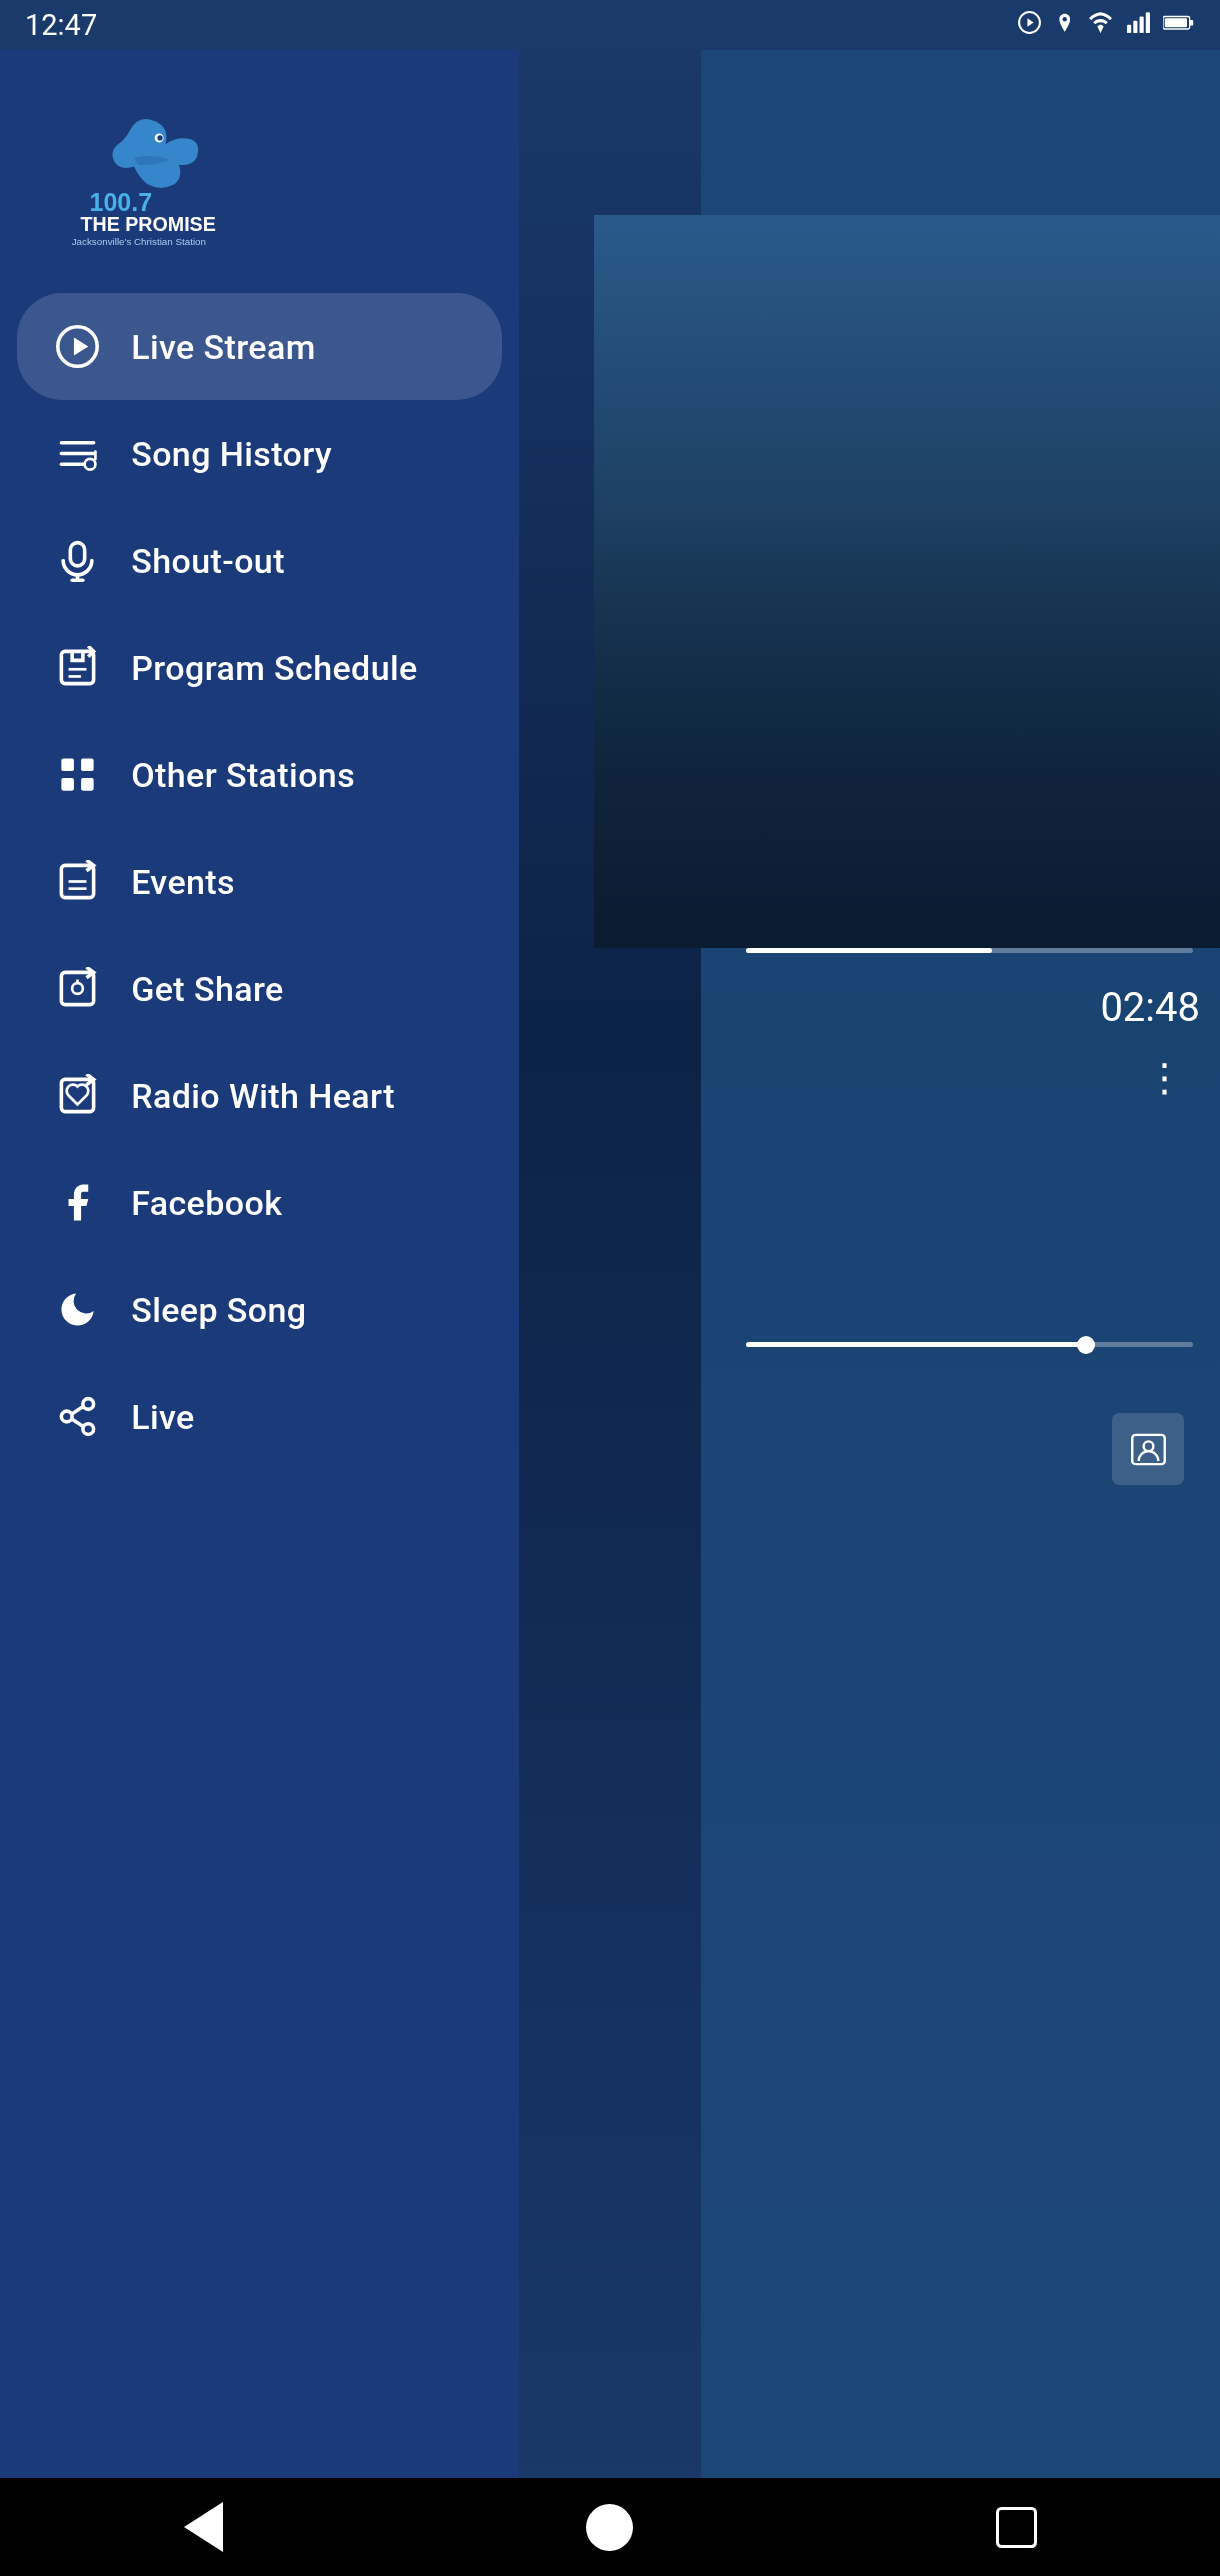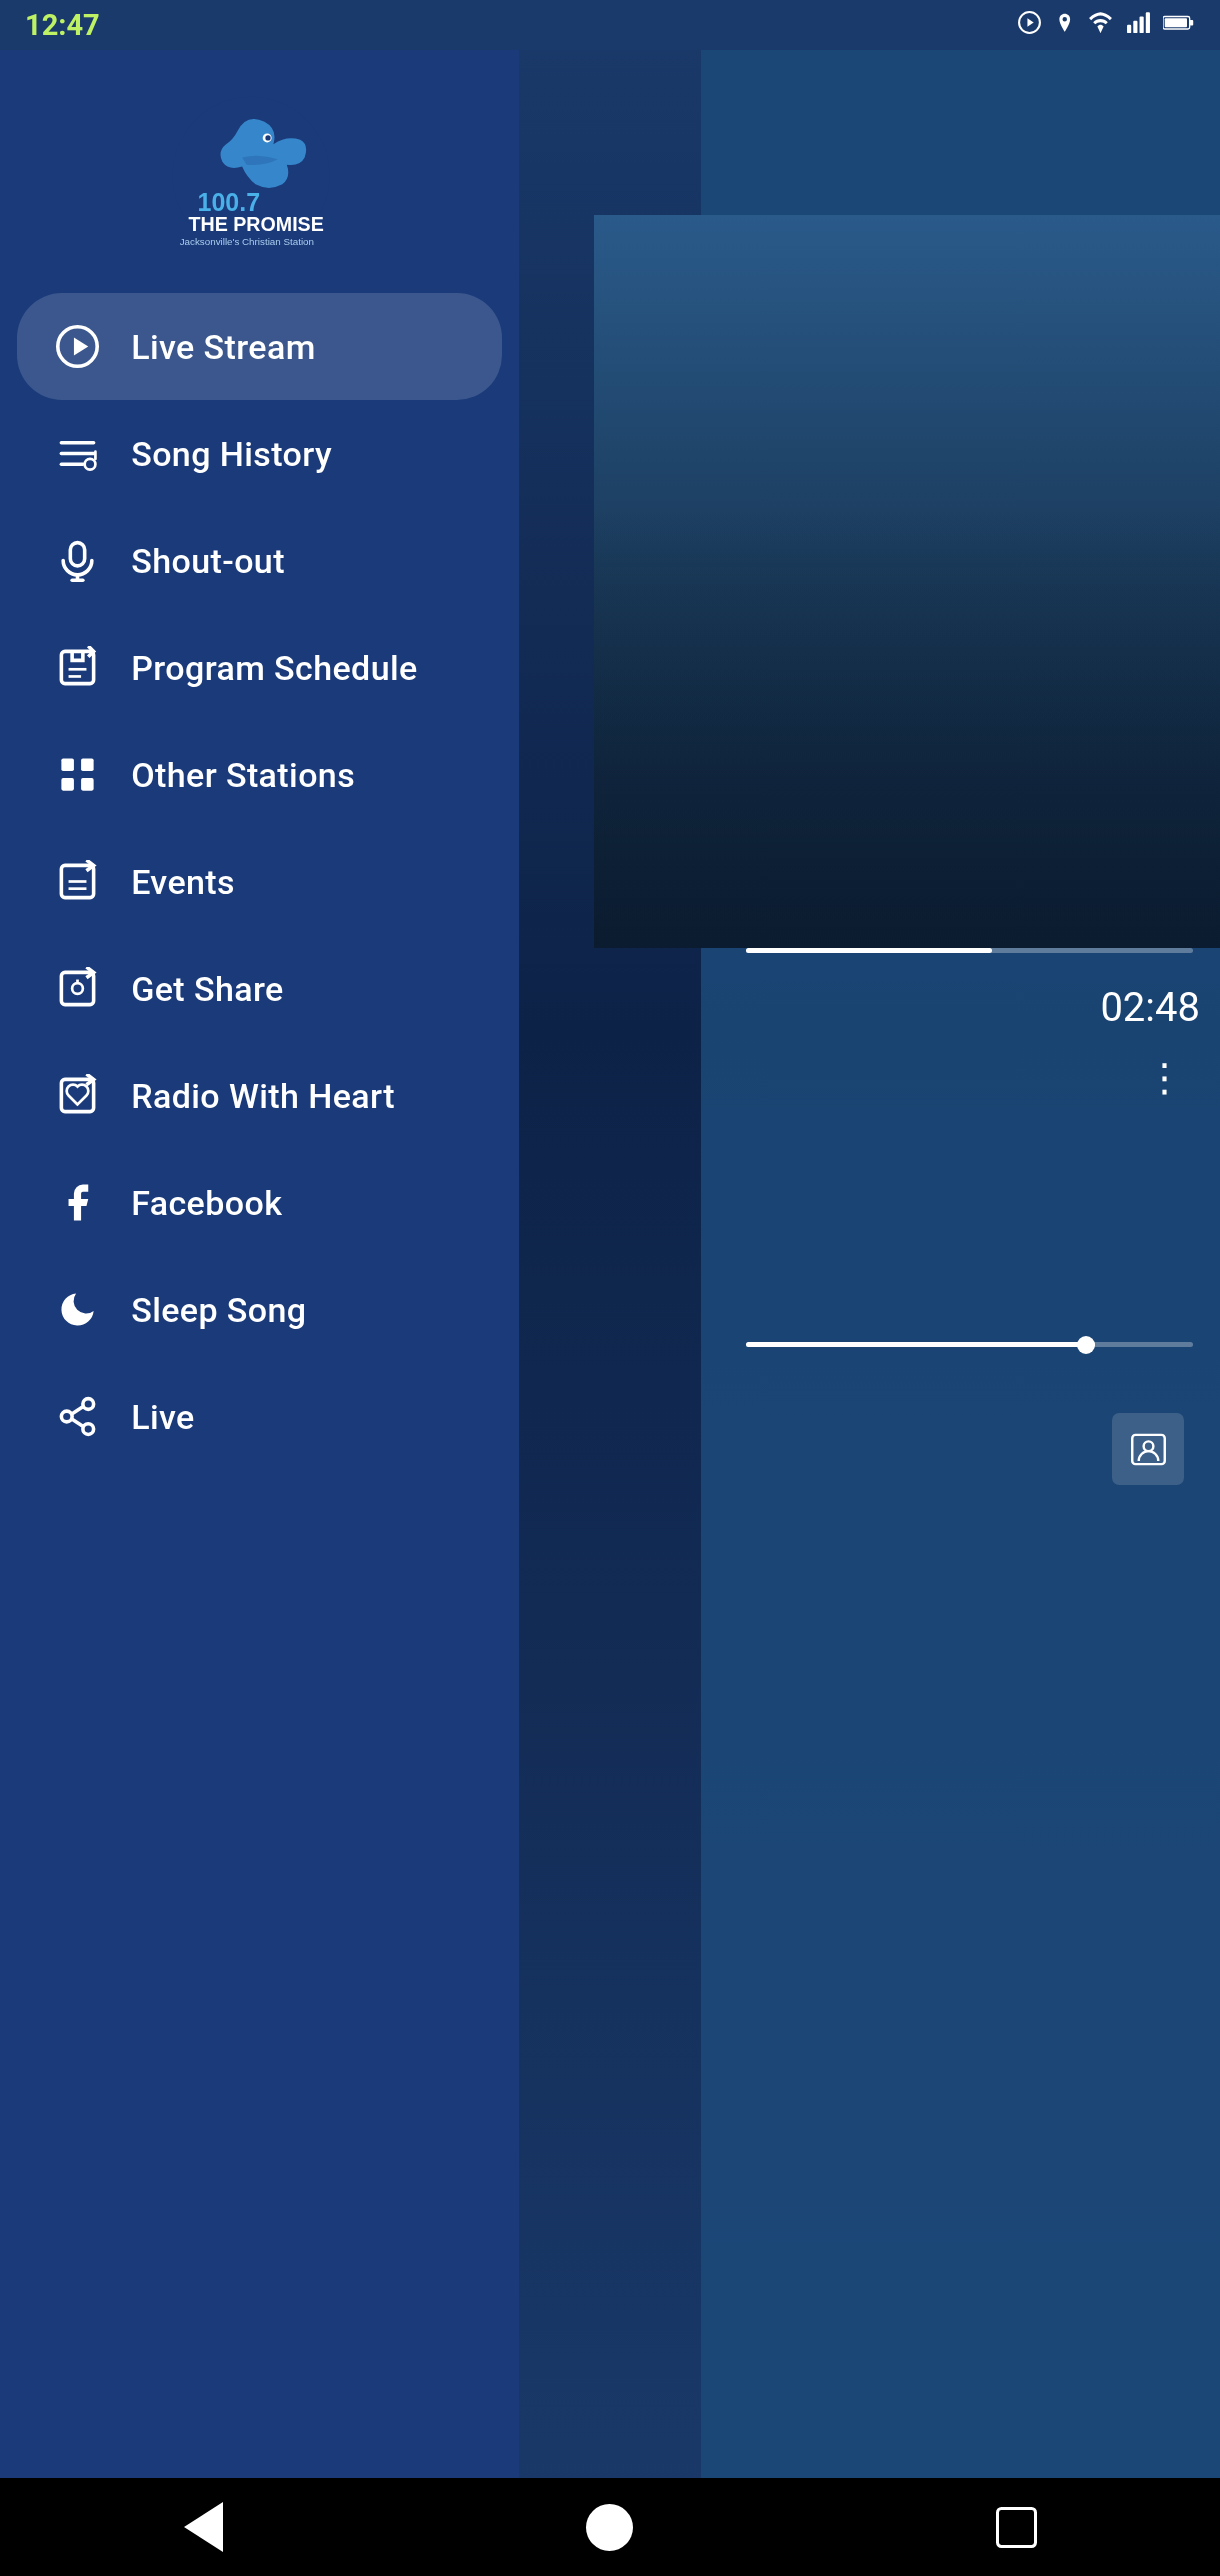--- a/index.html
+++ b/index.html
@@ -22,23 +22,23 @@
       height: 50px;
       background: #1a3a6b;
       display: flex;
       align-items: center;
       justify-content: space-between;
       padding: 0 25px;
       z-index: 100;
     }
 
     .status-time {
-      color: #bef264;
+      color: #ffffff;
       font-size: 29px;
-      font-weight: 700;
+      font-weight: 400;
     }
 
     .status-icons {
       display: flex;
       align-items: center;
       gap: 12.5px;
     }
 
     .status-icon {
       color: #fff;
@@ -172,21 +172,21 @@
       background: #1a3a7a;
       z-index: 50;
     }
 
     
     .logo-area {
       width: 100%;
       height: 233px;
       display: flex;
       align-items: center;
-      justify-content: center;
+      justify-content: flex-start;
       padding: 27px;
     }
 
     .logo-container {
       width: 250px;
       height: 179px;
       display: flex;
       align-items: center;
       justify-content: center;
       position: relative;

